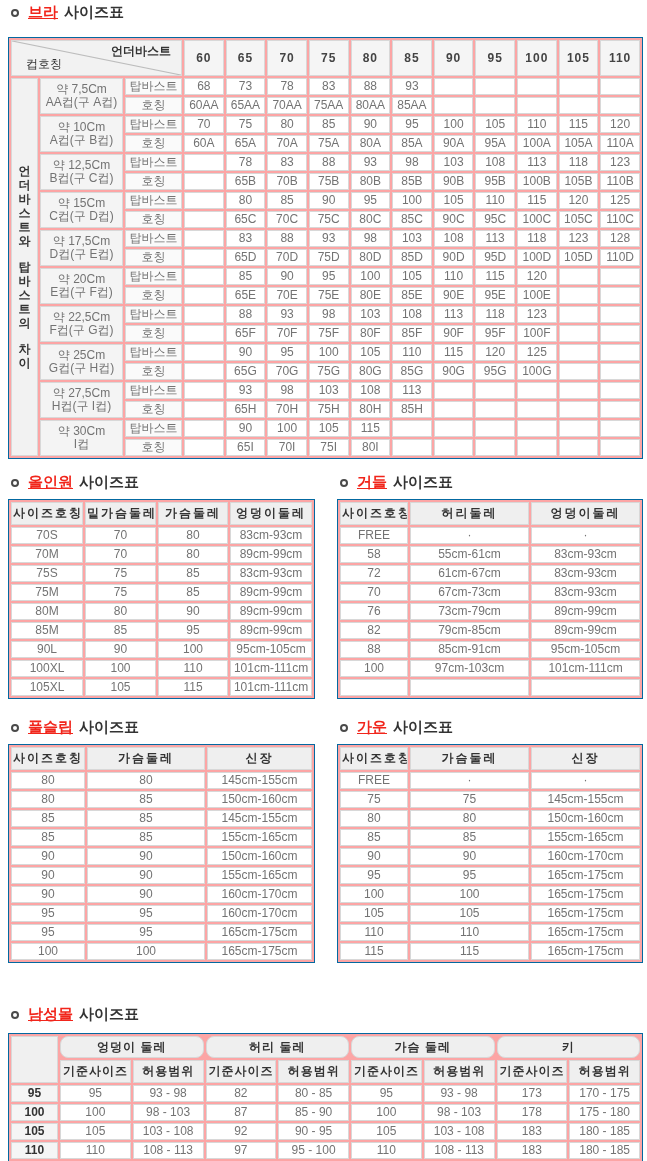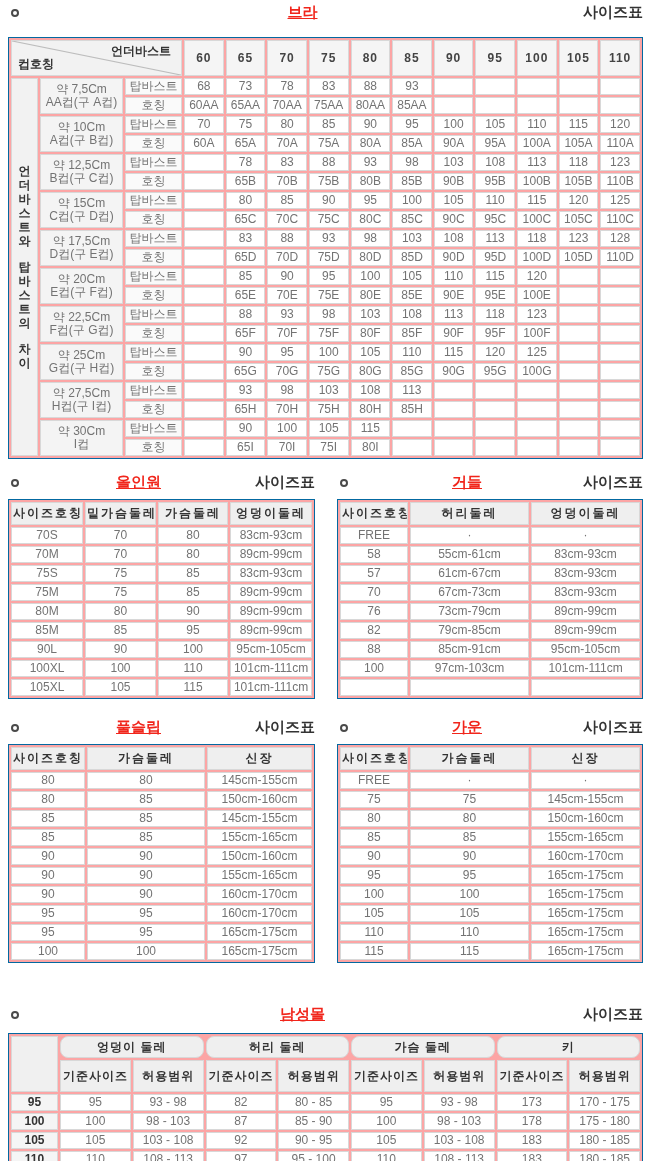--- a/index.html
+++ b/index.html
@@ -1,38 +1,38 @@
 <!DOCTYPE html>
 <html><head>
 <meta charset="utf-8">
 <style>
   html,body{margin:0;padding:0;background:#fff;}
   body{width:647px;font-family:"Liberation Sans","DejaVu Sans",sans-serif;color:#737373;}
   .page{padding:4px 4px 10px 8px;width:635px;}
 
-  .section-title{display:flex;align-items:center;font-weight:bold;font-size:15px;color:#333;height:17px;margin-left:1px;justify-content:space-between;}
+  .section-title{display:flex;align-items:center;font-weight:bold;font-size:15px;color:#333;height:17px;margin-left:1px;}
   .bullet{width:4px;height:4px;border:2px solid #4a4a4a;border-radius:50%;margin:1px 9px 0 2px;flex:none;}
   .kw{color:#f1251b;text-decoration:underline;margin-right:6px;}
 
   table{border-collapse:separate;border-spacing:2px;background:#fca5a5;border:1px solid #0369a1;table-layout:fixed;width:635px;}
   .two-col table{width:100%;}
   td{border:1px solid #d8d8d8;box-sizing:border-box;font-size:12px;line-height:15px;text-align:center;height:17px;padding:0 1px;overflow:hidden;white-space:nowrap;background:#fff;}
   td.th{background:#efefef;color:#333;font-weight:bold;height:23px;letter-spacing:2px;}
-  td.sub{letter-spacing:1px;height:32px;}
+  td.sub{letter-spacing:1px;height:23px;}
   td.group-header-cell{letter-spacing:1px;height:22px;border-radius:8px;}
   td.szhead{background:#f5f5f5;color:#444;font-weight:bold;height:36px;letter-spacing:1px;}
   td.rowtype{background:#fafafa;}
   td.cup{background:#f4f4f4;line-height:13px;white-space:normal;}
   td.rowlabel{background:#f5f5f5;color:#333;font-weight:bold;}
   td.corner2{background:#f0f0f0;}
 
   td.corner{position:relative;background:#f2f2f2;height:36px;}
   .corner svg{position:absolute;top:0;left:0;width:100%;height:100%;}
   .corner .tl{position:absolute;top:3px;right:10px;font-weight:bold;color:#333;}
-  .corner .bl{position:absolute;bottom:3px;left:6px;font-weight:bold;color:#333;}
+  .corner .bl{position:absolute;bottom:3px;left:14px;font-weight:normal;color:#333;}
 
   td.side{background:#f2f2f2;vertical-align:middle;}
   .side-wrap{display:flex;flex-direction:column;align-items:center;gap:12px;font-weight:bold;color:#333;font-size:12px;}
   .side-wrap .ch{line-height:14px;}
 
   .cup-diff,.cup-nm{line-height:13px;}
 
   .bra-gap{margin-top:16px;}
   .two-col{display:flex;margin-top:15px;}
   .col-left{width:307px;margin-right:22px;flex:none;}
@@ -537,21 +537,21 @@
               <td>FREE</td>
               <td>·</td>
               <td>·</td>
             </tr>
             <tr>
               <td>58</td>
               <td>55cm-61cm</td>
               <td>83cm-93cm</td>
             </tr>
             <tr>
-              <td>57</td>
+              <td>72</td>
               <td>61cm-67cm</td>
               <td>83cm-93cm</td>
             </tr>
             <tr>
               <td>70</td>
               <td>67cm-73cm</td>
               <td>83cm-93cm</td>
             </tr>
             <tr>
               <td>76</td>

